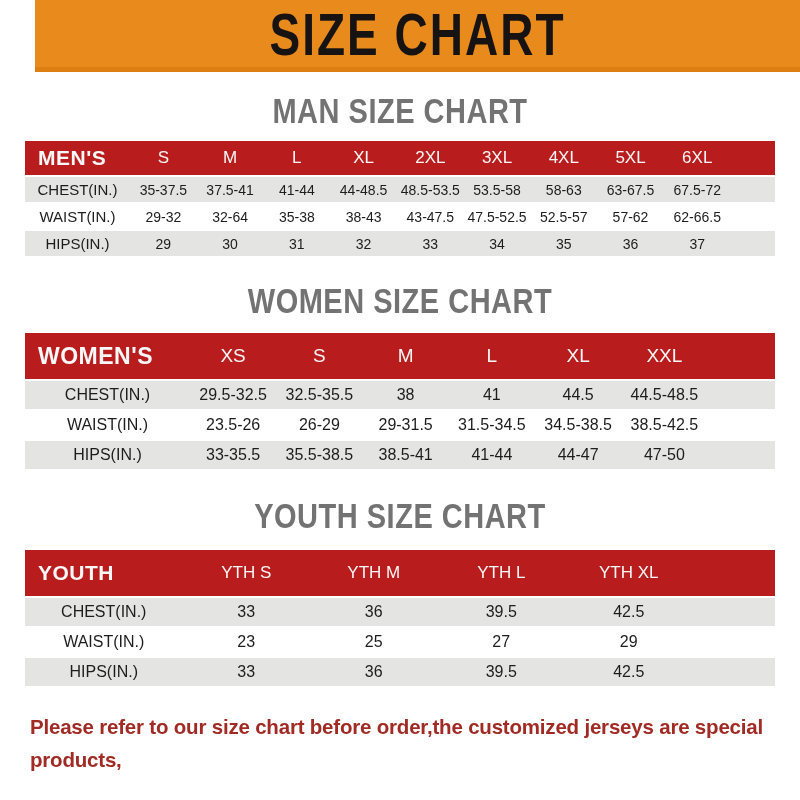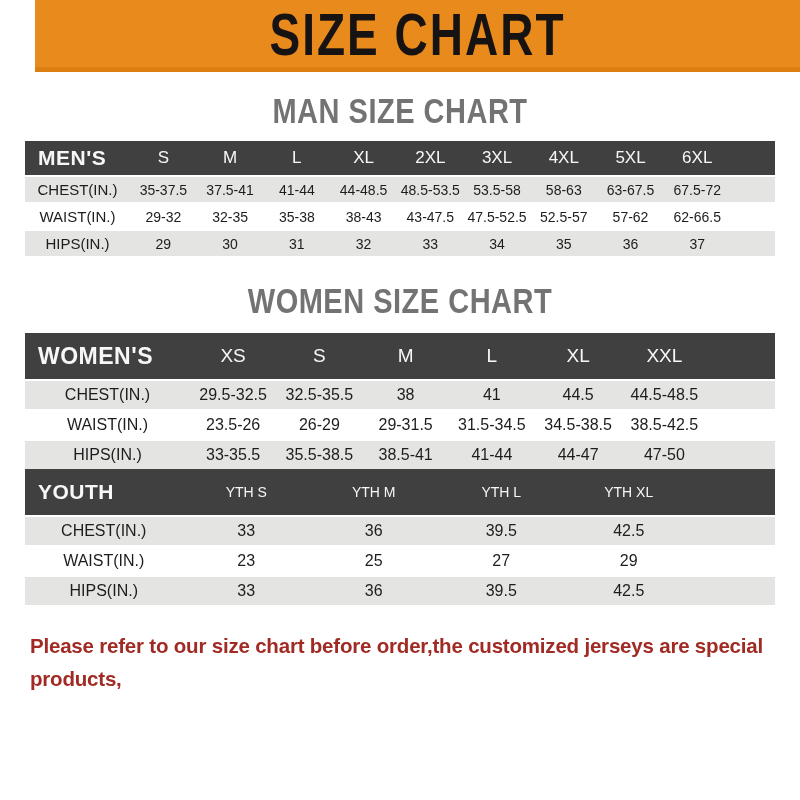--- a/index.html
+++ b/index.html
@@ -29,21 +29,21 @@
   #sec0 h2 { padding:23px 0 13px; }
   #sec1 h2 { padding:29px 0 15px; }
   #sec2 h2 { padding:31px 0 17px; }
 
   
   table.size-table {
     width:750px; margin:0 auto; border-collapse:separate; border-spacing:0;
     table-layout:fixed; text-align:center;
   }
   table.size-table thead th {
-    background:#404040; color:#f7f7f7; font-weight:normal; vertical-align:middle;
+    background:#b91c1c; color:#f7f7f7; font-weight:normal; vertical-align:middle;
   }
   table.size-table thead th.corner {
     text-align:left; padding-left:13px; font-weight:bold; letter-spacing:0.5px;
   }
   table.size-table tbody th, table.size-table tbody td {
     font-weight:normal; color:#1d1d1d; vertical-align:middle;
     border-top:2px solid #ffffff; white-space:nowrap;
   }
   table.size-table tbody tr:nth-child(odd) { background:#E4E4E2; }
   table.size-table tbody tr:nth-child(even) { background:#ffffff; }
@@ -55,21 +55,21 @@
   .men   tbody th, .men tbody td { font-size:14px; }
   .men   tbody th { font-size:15px; }
 
   .women thead tr { height:46px; }
   .women thead th { font-size:19px;text-align:center; }
   .women thead th.corner { font-size:23px; }
   .women tbody tr { height:30px; }
   .women tbody th, .women tbody td { font-size:16px; }
 
   .youth thead tr { height:46px; }
-  .youth thead th { font-size:14px; }
+  .youth thead th { font-size:17px; }
   .youth thead th.corner { font-size:21px;margin-left:48px; }
   .youth tbody tr { height:30px; }
   .youth tbody th, .youth tbody td { font-size:16px; }
 
   
   .note { margin:24px 0 0 30px; }
   .note p {
     margin:0; font-size:20.5px; line-height:33px; font-weight:600;
     letter-spacing:-0.2px;
   }
@@ -124,21 +124,21 @@
             <td>48.5-53.5</td>
             <td>53.5-58</td>
             <td>58-63</td>
             <td>63-67.5</td>
             <td>67.5-72</td>
             <td></td>
           </tr>
           <tr>
             <th>WAIST(IN.)</th>
             <td>29-32</td>
-            <td>32-35</td>
+            <td>32-64</td>
             <td>35-38</td>
             <td>38-43</td>
             <td>43-47.5</td>
             <td>47.5-52.5</td>
             <td>52.5-57</td>
             <td>57-62</td>
             <td>62-66.5</td>
             <td></td>
           </tr>
           <tr>
@@ -212,20 +212,21 @@
             <td>41-44</td>
             <td>44-47</td>
             <td>47-50</td>
             <td></td>
           </tr>
         </tbody>
     </table>
   </section>
 
   <section id="sec2">
+    <h2 class="section-title"><span>YOUTH SIZE CHART</span></h2>
     <table class="size-table youth">
       <colgroup>
           <col style="width: 21%;">
           <col style="width: 17%;">
           <col style="width: 17%;">
           <col style="width: 17%;">
           <col style="width: 17%;">
           <col style="width: 11%;">
         </colgroup>
       <thead>

